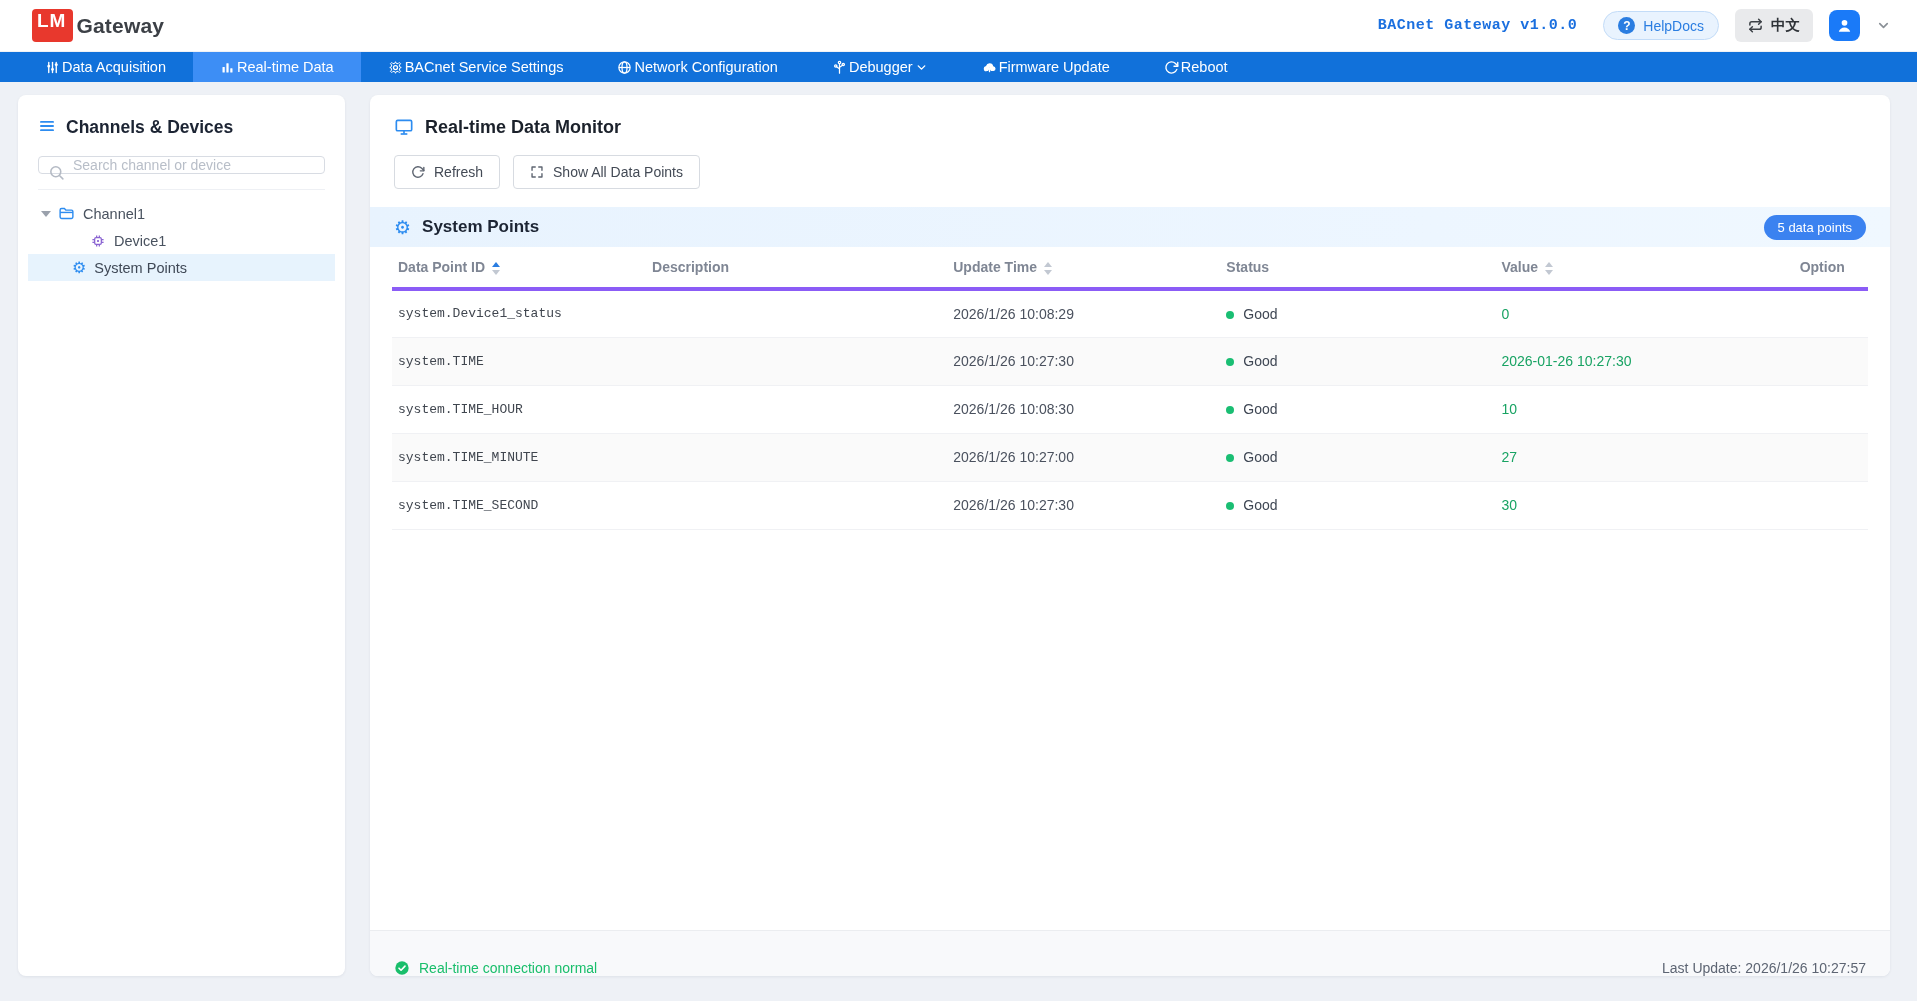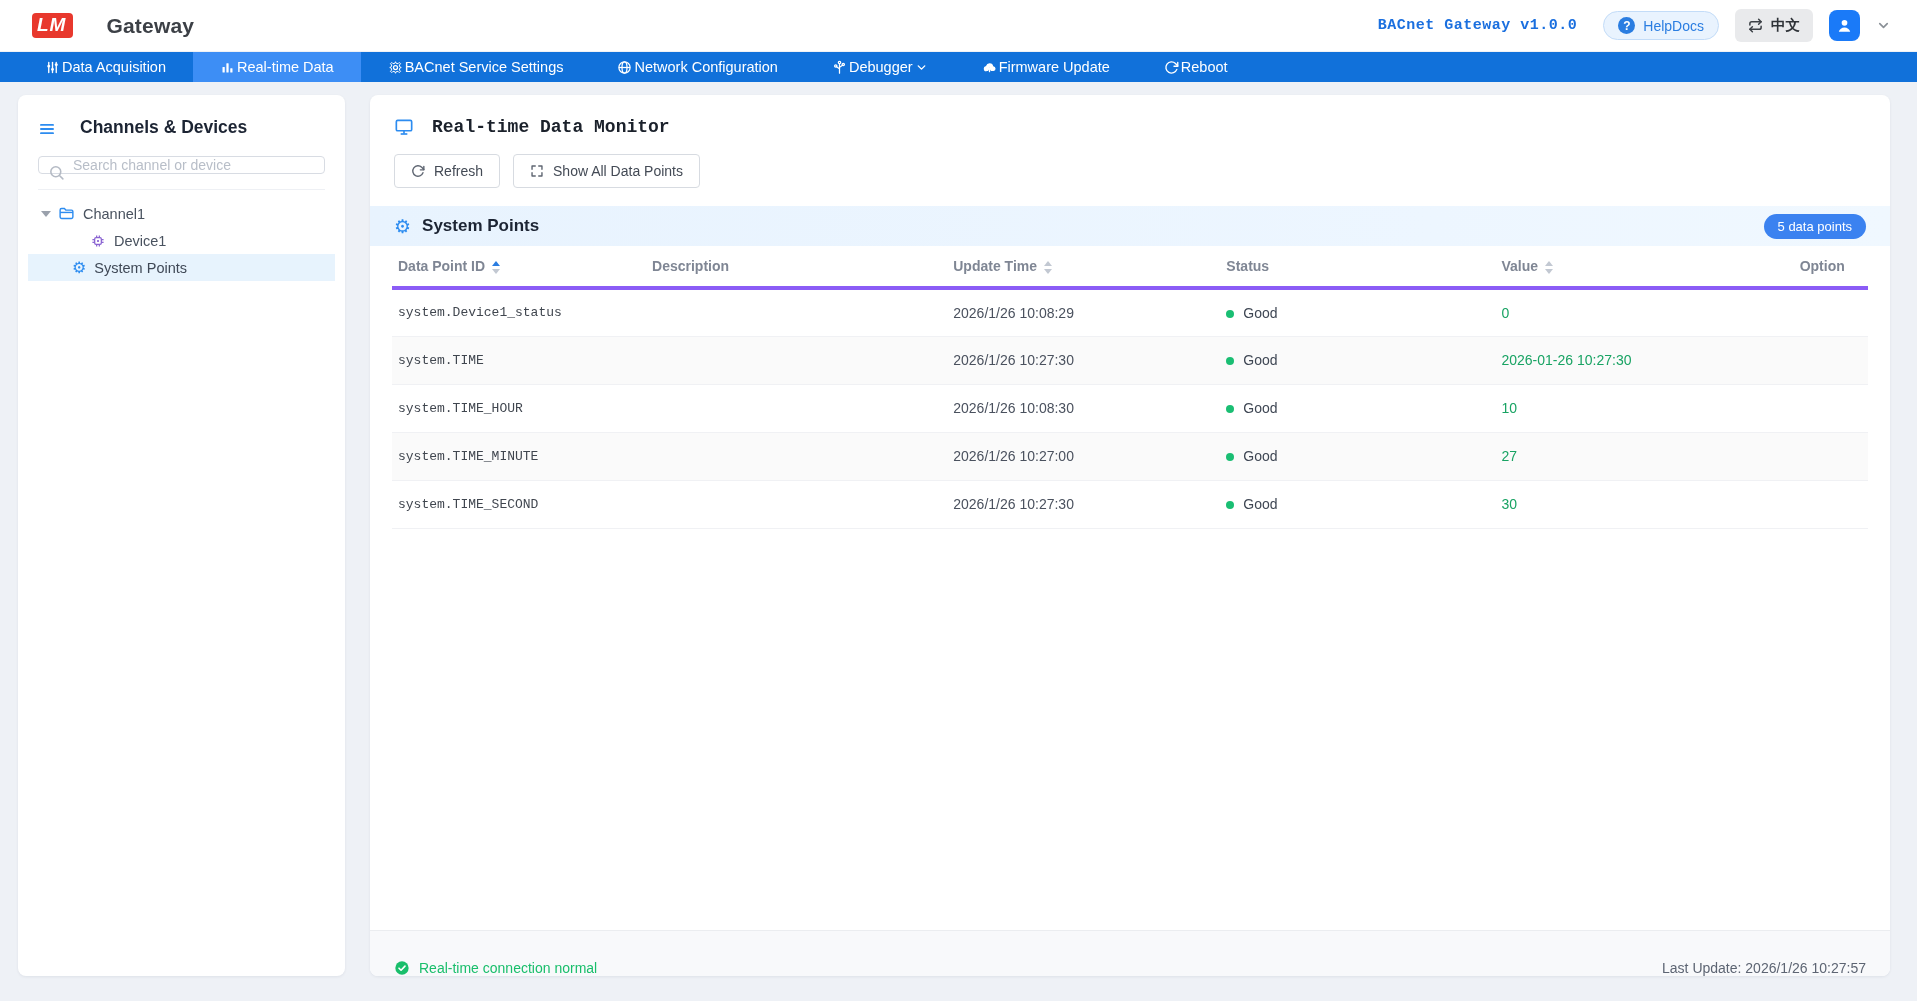--- a/index.html
+++ b/index.html
@@ -12,24 +12,24 @@
   }
 
   
   .app-header{
     height:52px; background:#fff; display:flex; align-items:center;
     justify-content:space-between; padding:0 26px 0 32px;
     border-bottom:1px solid #f0f2f5;
   }
   .logo{ display:flex; align-items:center; gap:3px; }
   .logo-badge{
-    background:#e8382d; color:#fff; font-weight:800; font-style:italic;
-    font-size:19px; padding:1px 7px 2px 5px; border-radius:4px; letter-spacing:1px;
-  }
-  .logo-text{ font-size:21px; font-weight:700; color:#3c4046; letter-spacing:.2px;margin-left:30px; }
+    background:#e8382d; color:#fff; font-weight:800; 
+    font-size:19px; padding:1px 7px 10px 5px; border-radius:4px; letter-spacing:1px;
+  }
+  .logo-text{ font-size:21px; font-weight:700; color:#3c4046; letter-spacing:.2px; }
   .header-right{ display:flex; align-items:center; gap:16px; }
   .version{
     color:#1a6fdf; font-family:"Liberation Mono", monospace;
     font-weight:700; font-size:15px; letter-spacing:.5px; margin-right:10px;
   }
   .helpdocs-btn{
     display:flex; align-items:center; gap:8px; background:#e9f3fe;
     border:1px solid #c3dcf8; color:#2a7de1; border-radius:16px;
     padding:5px 14px; font-size:14px; cursor:pointer;
   }
@@ -62,21 +62,21 @@
 
   
   .layout{ display:flex; gap:25px; padding:13px 27px 0 18px; height:894px; }
   .card{
     background:#fff; border-radius:8px;
     box-shadow:0 1px 3px rgba(15,35,60,.07);
   }
 
   
   .sidebar{ width:327px; padding:22px 20px 0; flex:0 0 auto; }
-  .sidebar-title-row{ display:flex; align-items:flex-end; gap:24px; margin-bottom:18px; }
+  .sidebar-title-row{ display:flex; align-items:flex-start; gap:10px; margin-bottom:18px; }
   .sidebar-title{ font-size:17.5px; font-weight:700; color:#1c2433; }
   .search-box{ position:relative; padding-bottom:15px; border-bottom:1px solid #eef0f4; }
   .search-box input{
     width:100%; height:18px; border:1px solid #d8dce3; border-radius:4px;
     padding:0 10px 0 34px; font-size:14px; color:#333; outline:none;
     font-family:"Liberation Sans", sans-serif;
   }
   .search-box input::placeholder{ color:#b8bec8; }
   .search-icon{ position:absolute; left:10px; top:8px; }
   .tree{ margin-top:10px; }
@@ -90,21 +90,21 @@
   }
   .tree-row .t-icon{ margin-right:8px; display:flex; }
   .tree-row.device{ padding-left:52px; }
   .tree-row.system{
     padding-left:44px; margin:0 -10px; background:#e7f3fd; color:#3f4856;
   }
 
   
   .main{ flex:1; display:flex; flex-direction:column; min-width:0; }
   .main-head{ padding:22px 24px 0; }
-  .title-row{ display:flex; align-items:center; gap:18px; margin-bottom:17px;font-family:Liberation Mono, monospace; }
+  .title-row{ display:flex; gap:11px; margin-bottom:17px; }
   .page-title{ font-size:18px; font-weight:700; color:#1b212b; }
   .actions-row{ display:flex; gap:13px; margin-bottom:18px; }
   .btn{
     display:flex; align-items:center; gap:9px; height:34px; padding:0 16px;
     border:1px solid #d7dbe1; border-radius:4px; background:#fff;
     font-size:14px; color:#434a55; cursor:pointer;
     font-family:"Liberation Sans", sans-serif;
   }
   .section-bar{
     height:40px; background:linear-gradient(90deg,#e8f3fe 0%, #edf6ff 70%, #f0f8ff 100%);

